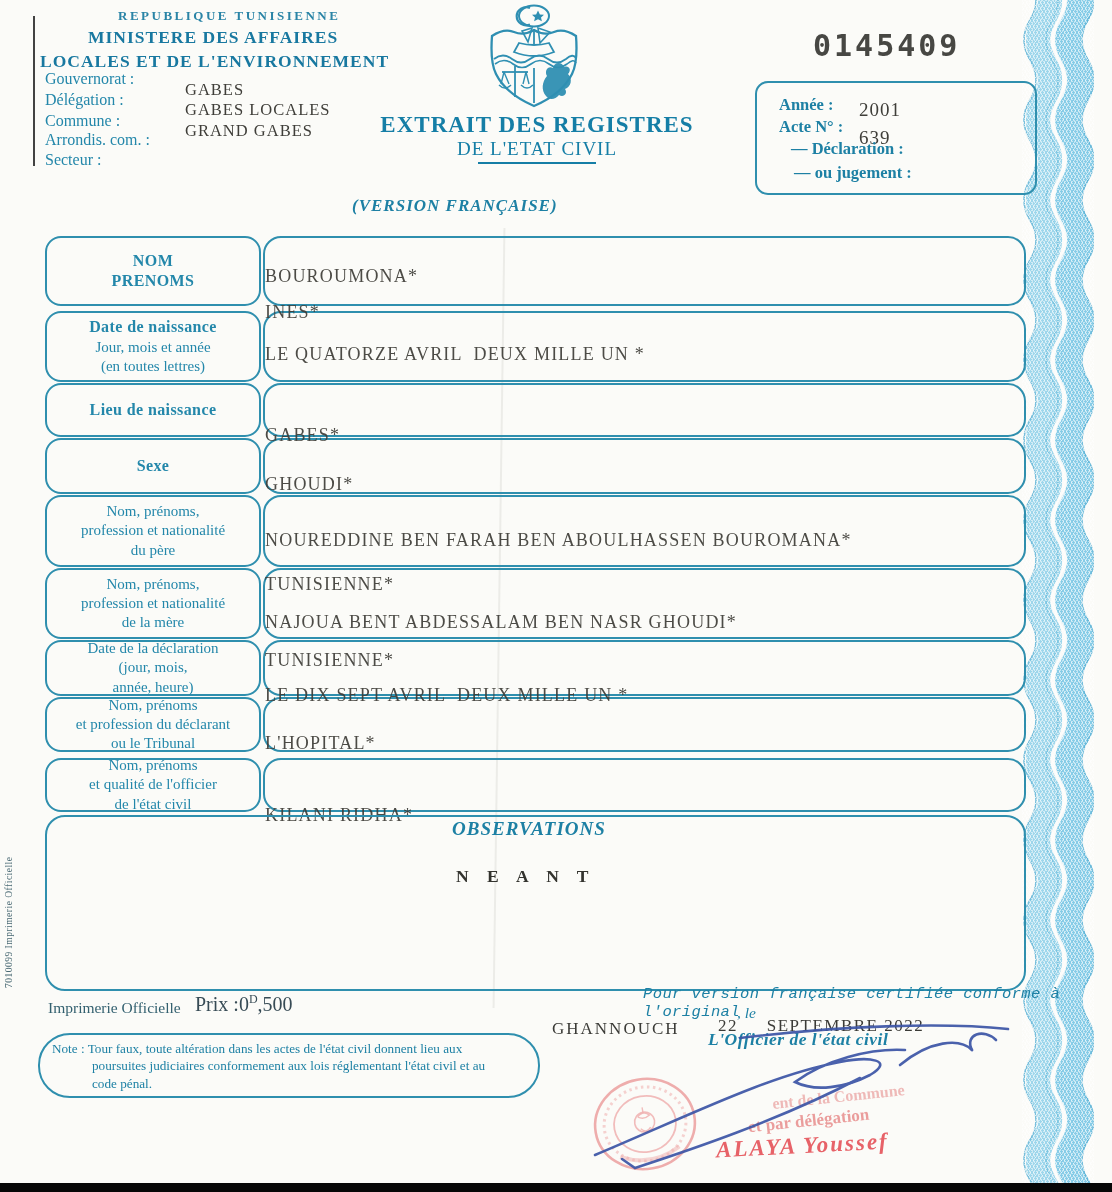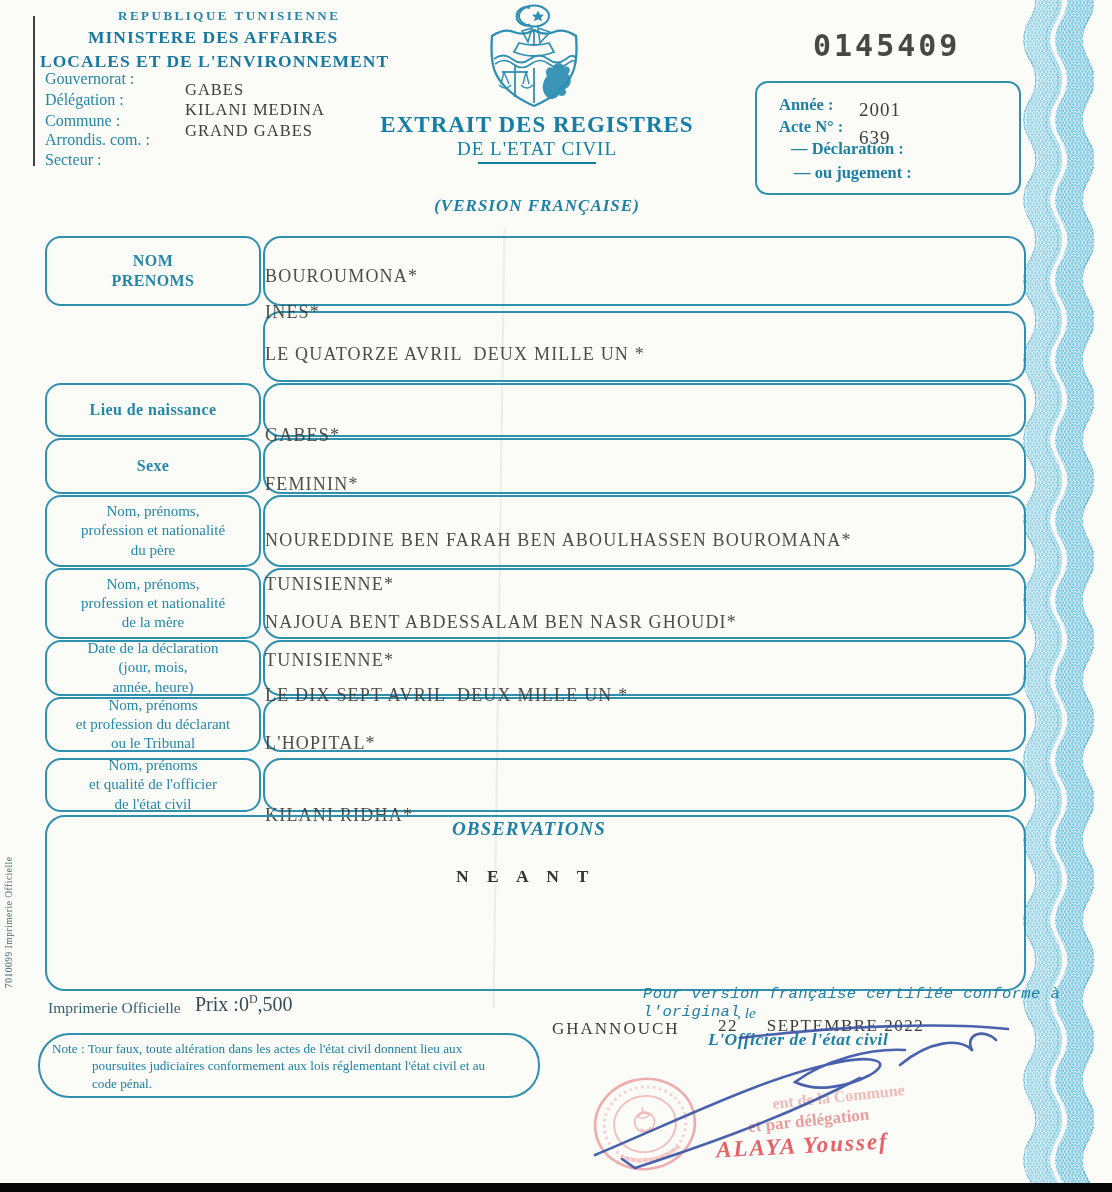--- a/index.html
+++ b/index.html
@@ -13,27 +13,27 @@
   .ministry2{left:40px;top:51px;font-size:17.5px;font-weight:bold;color:#1878a0;letter-spacing:1px;}
   .admin-label{left:45px;font-size:16px;color:#2387aa;}
   .admin-value{left:185px;font-size:16.5px;color:#3f3e39;letter-spacing:1px;}
   .edge-line{left:33px;top:16px;width:2px;height:150px;background:rgba(20,20,20,.8);}
 
   
   .t1{left:352px;top:112px;width:370px;text-align:center;font-size:23px;font-weight:bold;color:#157ea6;letter-spacing:1px;}
   .t2{left:352px;top:138px;width:370px;text-align:center;font-size:19px;color:#157ea6;letter-spacing:1px;}
   .t2u{left:478px;top:162px;width:118px;height:2px;background:#157ea6;}
   .t3{left:352px;top:164px;width:370px;text-align:center;font-size:28px;font-weight:bold;color:#157ea6;letter-spacing:8px;}
-  .t4{left:352px;top:196px;width:370px;text-align:center;font-size:17px;font-weight:bold;font-style:italic;color:#1d80a4;letter-spacing:1px;}
+  .t4{left:352px;top:196px;width:370px;font-size:17px;font-weight:bold;font-style:italic;color:#1d80a4;letter-spacing:1px;}
 
   .serial{left:813px;top:28px;font-family:"DejaVu Sans Mono",monospace;font-weight:bold;
           font-size:30px;color:#474743;letter-spacing:3px;}
 
   
-  .acte-box{left:755px;top:81px;width:262px;height:110px;border:2.6px solid #2f8fae;border-radius:13px;}
+  .acte-box{left:755px;top:81px;width:262px;height:110px;border:2.6px solid #2f8fae;border-radius:13px;padding-left:16px;}
   .acte-box .lbl{position:absolute;color:#1d80a4;font-weight:bold;font-size:16.5px;}
   .acte-box .val{position:absolute;color:#3f3e39;font-size:19px;letter-spacing:1px;}
 
   
   .lbox{border:2.6px solid #2f8fae;border-radius:16px;left:45px;width:212px;
         display:flex;flex-direction:column;justify-content:center;align-items:center;
         text-align:center;color:#2387aa;font-size:15px;line-height:1.28;}
   .vbox{border:2.6px solid #2f8fae;border-radius:18px;left:263px;width:759px;}
   .lbox .b{font-weight:bold;font-size:16px;letter-spacing:.4px;}
   .typed{position:absolute;left:265px;font-size:18px;color:#3f3e39;letter-spacing:1.2px;
@@ -101,21 +101,21 @@
   <div class="abs republic">REPUBLIQUE TUNISIENNE</div>
   <div class="abs ministry1">MINISTERE DES AFFAIRES</div>
   <div class="abs ministry2">LOCALES ET DE L'ENVIRONNEMENT</div>
 
   <div class="abs admin-label" style="top:70px">Gouvernorat :</div>
   <div class="abs admin-label" style="top:91px">Délégation :</div>
   <div class="abs admin-label" style="top:112px">Commune :</div>
   <div class="abs admin-label" style="top:131px">Arrondis. com. :</div>
   <div class="abs admin-label" style="top:151px">Secteur :</div>
   <div class="abs admin-value" style="top:80px">GABES</div>
-  <div class="abs admin-value" style="top:100px">KILANI MEDINA</div>
+  <div class="abs admin-value" style="top:100px">GABES LOCALES</div>
   <div class="abs admin-value" style="top:121px">GRAND GABES</div>
 
   <div class="abs" style="left:468px;top:2px;">
     <svg width="132" height="112" viewBox="0 0 132 112" fill="none" stroke="#2f8fb2" stroke-width="2">
       <ellipse cx="66" cy="14" rx="15" ry="10.5"></ellipse>
       <path d="M62 6 A9.5 9 0 1 0 62 22.5" stroke-width="2.2"></path>
       <polygon points="70,8.6 71.9,12.4 76,12.8 73,15.4 73.9,19.2 70,17.2 66.1,19.2 67,15.4 64,12.8 68.1,12.4" fill="#2f8fb2" stroke="none"></polygon>
       <path d="M24 34 Q36 26 46 30 Q56 34 66 28 Q76 34 86 30 Q96 26 108 34 Q110 60 104 72 Q94 92 66 104 Q38 92 28 72 Q22 60 24 34 Z" stroke-width="2.3"></path>
       <path d="M26 57 q9 -7 18 0 q9 7 18 0 q9 -7 18 0 q9 7 18 0 q7 -6 10 -1" stroke-width="1.8"></path>
       <path d="M27 62 q9 -7 18 0 q9 7 18 0 q9 -7 18 0 q9 7 18 0 q7 -6 9 -1" stroke-width="1.6"></path>
@@ -145,20 +145,25 @@
     <span class="lbl" style="left:22px;top:34px">Acte N° :</span>
     <span class="val" style="left:102px;top:44px">639</span>
     <span class="lbl" style="left:34px;top:56px">— Déclaration :</span>
     <span class="lbl" style="left:37px;top:80px">— ou jugement :</span>
   </div>
 
   <div class="abs lbox" style="top:236px;height:66px">
     <span class="b">NOM</span>
     <span class="b">PRENOMS</span>
   </div>
+  <div class="abs lbox" style="top:311px;height:67px">
+    <span class="b">Date de naissance</span>
+    <span>Jour, mois et année</span>
+    <span>(en toutes lettres)</span>
+  </div>
   <div class="abs lbox" style="top:383px;height:50px">
     <span class="b">Lieu de naissance</span>
   </div>
   <div class="abs lbox" style="top:438px;height:52px">
     <span class="b">Sexe</span>
   </div>
   <div class="abs lbox" style="top:495px;height:68px">
     <span>Nom, prénoms,</span>
     <span>profession et nationalité</span>
     <span>du père</span>
@@ -191,21 +196,21 @@
   <div class="abs vbox" style="top:495px;height:68px"></div>
   <div class="abs vbox" style="top:568px;height:67px"></div>
   <div class="abs vbox" style="top:640px;height:52px"></div>
   <div class="abs vbox" style="top:697px;height:51px"></div>
   <div class="abs vbox" style="top:758px;height:50px"></div>
 
   <div class="typed" style="top:266px">BOUROUMONA*</div>
   <div class="typed" style="top:302px">INES*</div>
   <div class="typed" style="top:344px">LE QUATORZE AVRIL  DEUX MILLE UN *</div>
   <div class="typed" style="top:425px">GABES*</div>
-  <div class="typed" style="top:474px">FEMININ*</div>
+  <div class="typed" style="top:474px">GHOUDI*</div>
   <div class="typed" style="top:530px">NOUREDDINE BEN FARAH BEN ABOULHASSEN BOUROMANA*</div>
   <div class="typed" style="top:574px">TUNISIENNE*</div>
   <div class="typed" style="top:612px">NAJOUA BENT ABDESSALAM BEN NASR GHOUDI*</div>
   <div class="typed" style="top:650px">TUNISIENNE*</div>
   <div class="typed" style="top:685px">LE DIX SEPT AVRIL  DEUX MILLE UN *</div>
   <div class="typed" style="top:733px">L'HOPITAL*</div>
   <div class="typed" style="top:805px">KILANI RIDHA*</div>
 
   <div class="abs obs-box"></div>
   <div class="abs obs-title">OBSERVATIONS</div>

